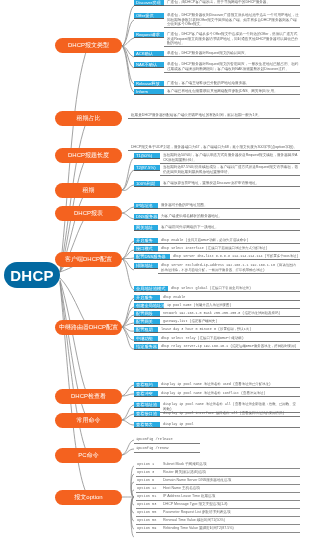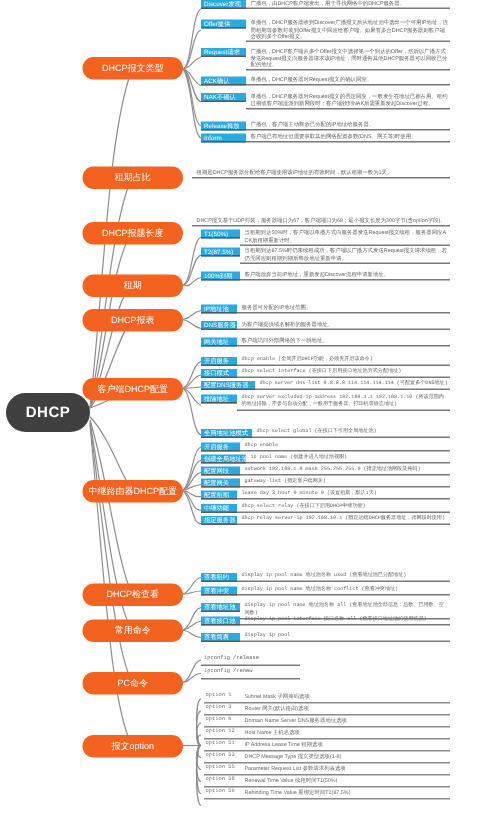--- a/index.html
+++ b/index.html
@@ -8,23 +8,23 @@
     font-family:"Liberation Sans","DejaVu Sans",sans-serif;
     -webkit-font-smoothing:antialiased;
   }
   #canvas{position:absolute;inset:0;width:300px;height:547px;}
   svg.links{position:absolute;left:0;top:0;width:300px;height:547px;pointer-events:none;}
   svg.links path{fill:none;stroke:#8d8d8d;stroke-width:0.8;}
 
   
   .root{
     position:absolute;left:4px;top:262px;width:56px;height:26px;
-    background:#404040;border-radius:13px;
+    background:#0369a1;border-radius:13px;
     display:flex;align-items:center;justify-content:center;
-    color:#ffffff;font-size:10px;font-weight:bold;letter-spacing:.3px;
+    color:#ffffff;font-size:15px;font-weight:bold;letter-spacing:.3px;
   }
 
   
   .branch{
     position:absolute;height:15px;background:#f4621f;border-radius:8px;
     display:flex;align-items:center;justify-content:center;
     color:#ffffff;font-size:6px;white-space:nowrap;padding:0 5px;
     box-sizing:border-box;
   }
 

